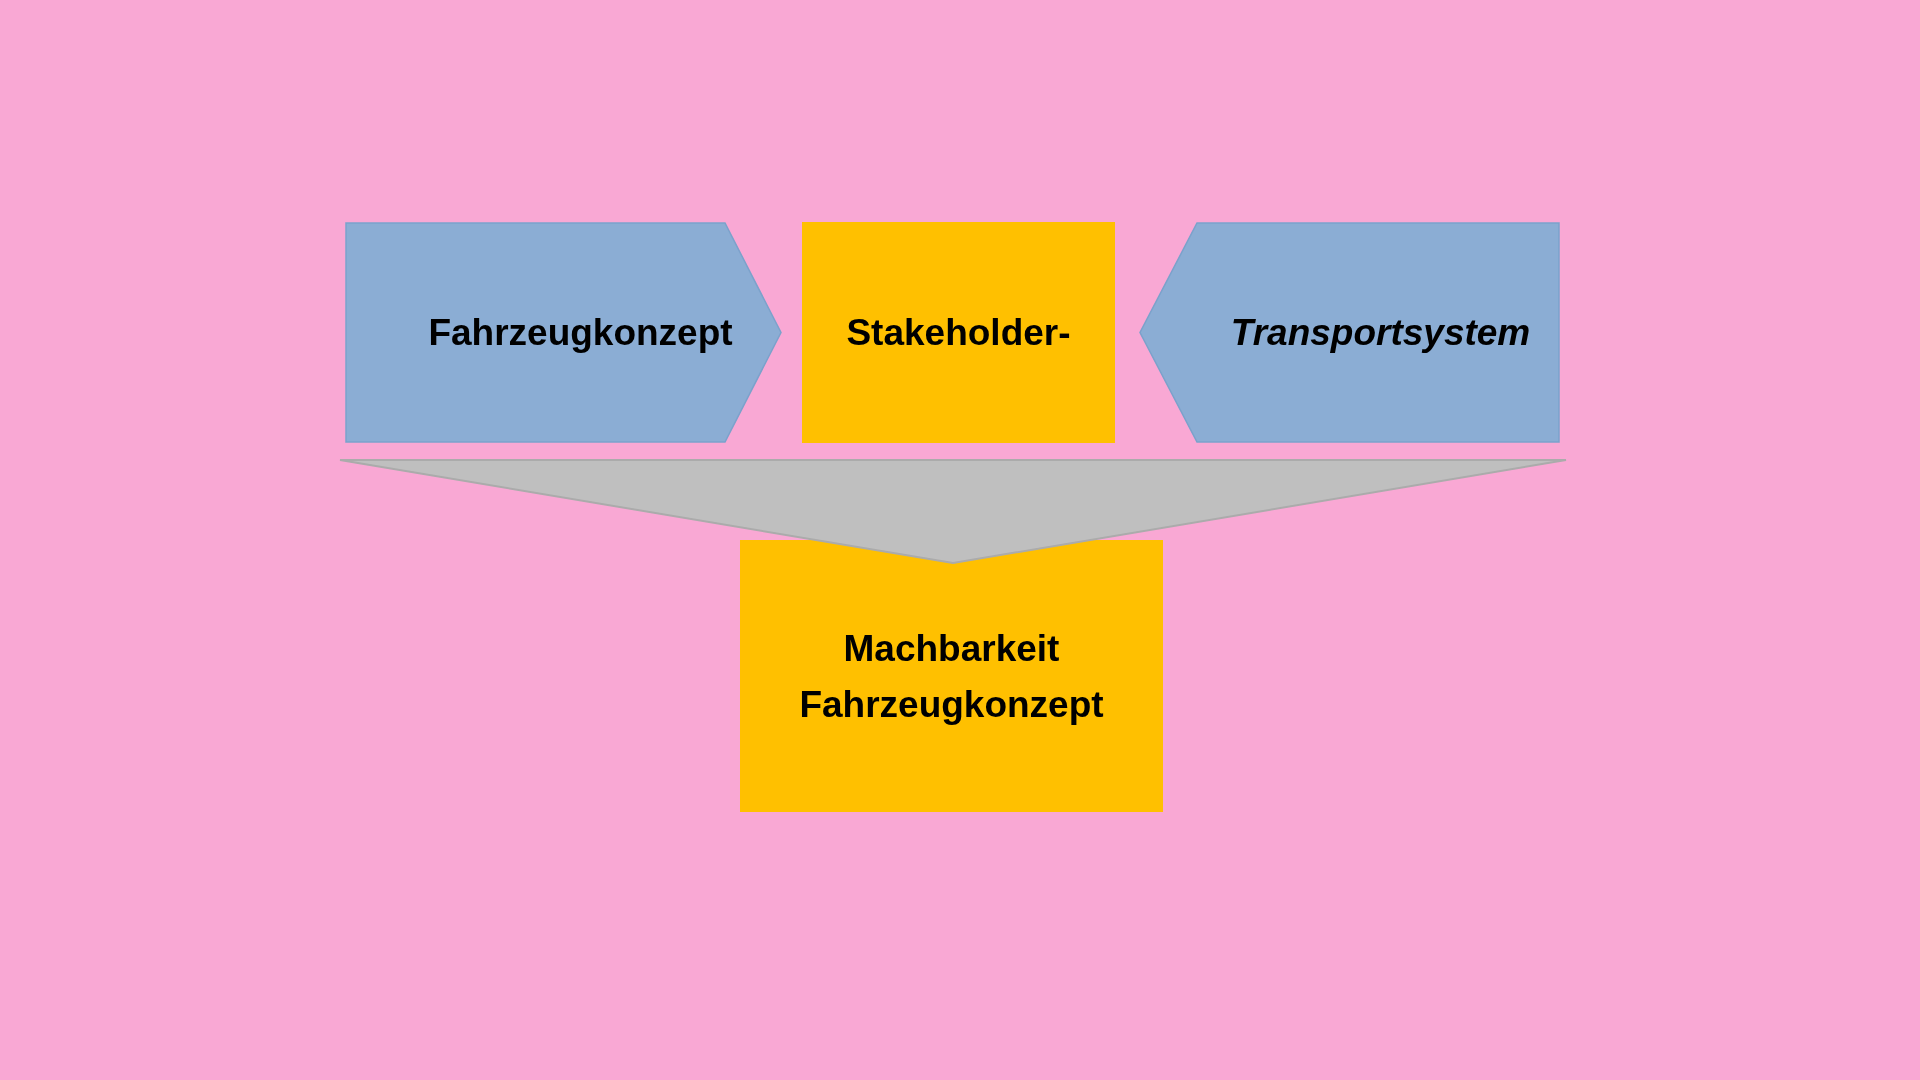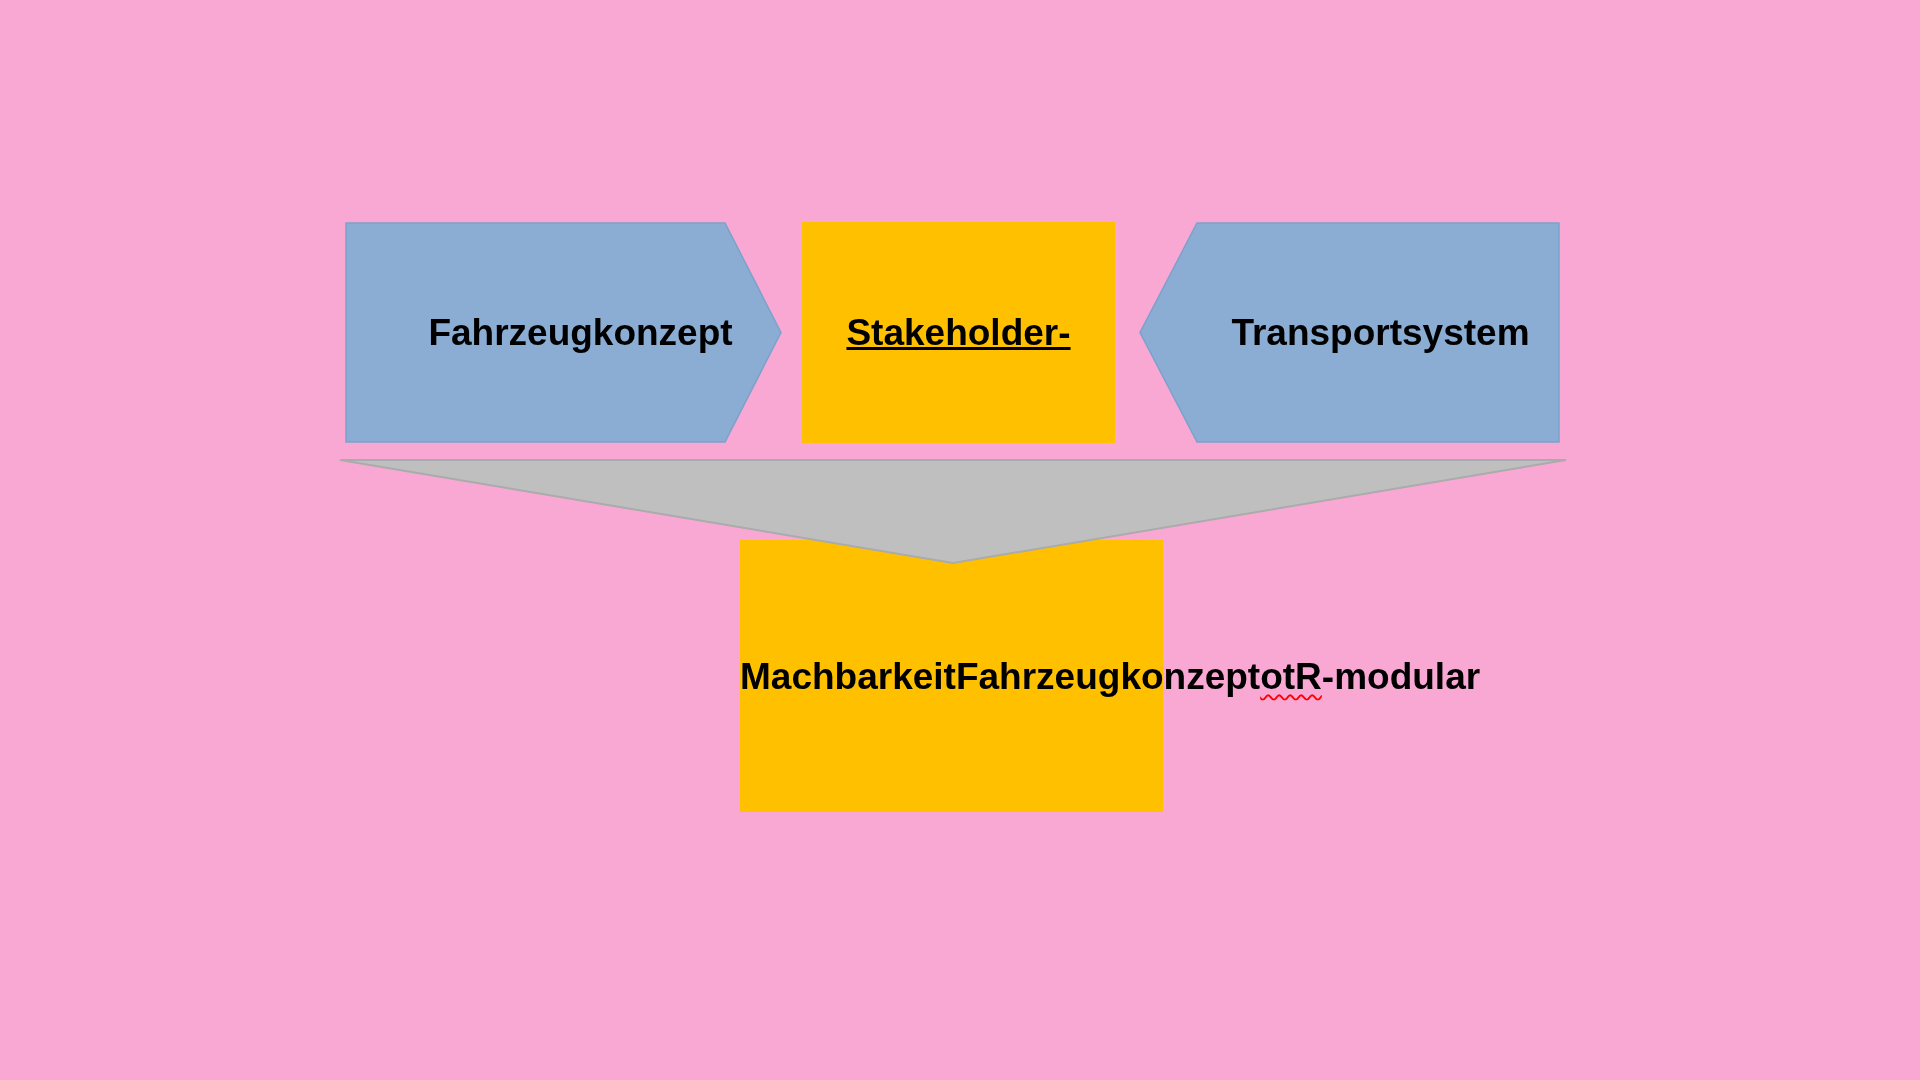--- a/index.html
+++ b/index.html
@@ -39,39 +39,39 @@
   }
   
   #left-arrow  { left: 345px; top: 222px; width: 437px; height: 221px; z-index: 2; }
   #left-arrow .shape-label { padding-left: 34px; padding-right: 0; }
   
   #center-box {
     left: 802px; top: 222px; width: 313px; height: 221px; z-index: 2;
     background: var(--box-yellow);
     display: flex; flex-direction: column; align-items: center; justify-content: center;
     text-align: center;
-    text-decoration: underline;
   }
   #center-box .box-line {
     font-weight: 700;
     font-size: 37px;
     line-height: 45px;
     color: var(--text-black);
   }
   
   #right-arrow { left: 1139px; top: 222px; width: 421px; height: 221px; z-index: 2; }
-  #right-arrow .shape-label { padding-left: 62px; }
+  #right-arrow .shape-label { padding-left: 62px; font-style: italic; }
   
   #funnel { left: 339px; top: 459px; width: 1228px; height: 105px; z-index: 3; }
   
   #result-box {
     left: 740px; top: 540px; width: 423px; height: 272px; z-index: 1;
     background: var(--box-yellow);
-    display: flex; flex-direction: row; align-items: center; 
+    display: flex; flex-direction: column; align-items: center; justify-content: center;
     text-align: center;
+    gap: 11px;
   }
   #result-box .result-line {
     font-weight: 700;
     font-size: 37px;
     line-height: 45px;
     color: var(--text-black);
     white-space: nowrap;
   }
   .misspelled {
     text-decoration-line: underline;
@@ -117,16 +117,15 @@
 
   <div class="shape" id="funnel">
     <svg width="1228" height="105" viewBox="0 0 1228 105">
       <polygon class="funnel-fill" points="1,1 1227,1 614,104"></polygon>
     </svg>
   </div>
 
   <div class="shape" id="result-box">
     <div class="result-line">Machbarkeit</div>
     <div class="result-line">Fahrzeugkonzept</div>
-    <div class="result-line"><span class="misspelled">otR</span><span>-modular</span></div>
   </div>
 
 </div>
 
 </body></html>

